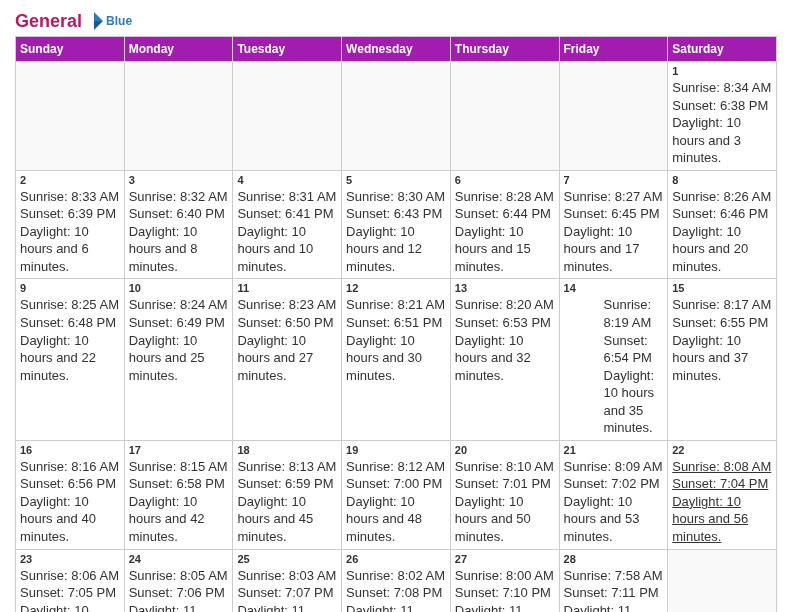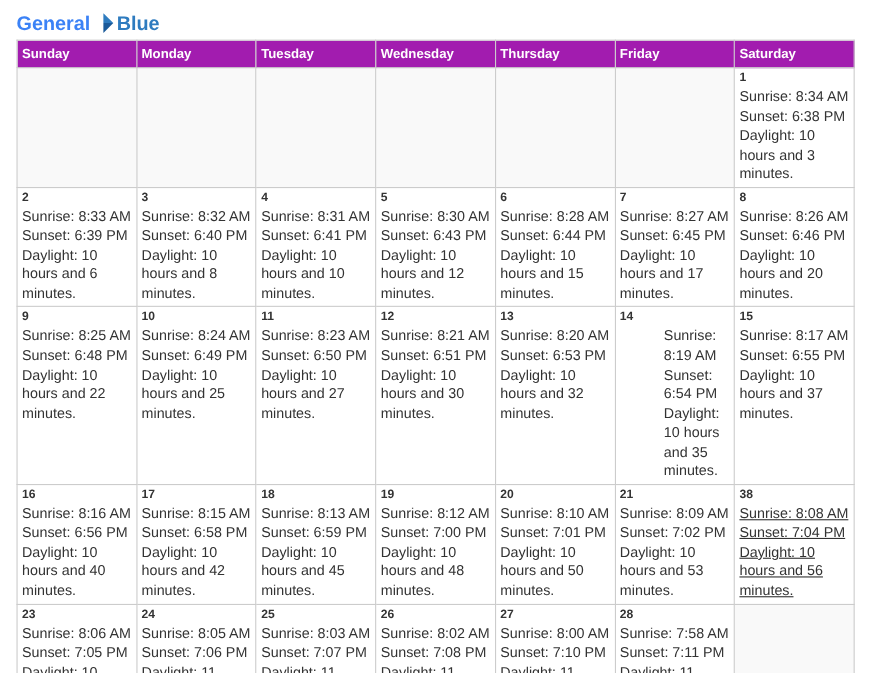--- a/index.html
+++ b/index.html
@@ -79,26 +79,26 @@
     tr:nth-child(even) td {
       background: #fff;
     }
   </style>
 </head>
 <body>
 
 <div class="page">
   <div class="header-top">
     <div class="logo">
-      <span style="font-size:18px;font-weight:bold;color:#3b82f6;">General</span>
+      <span style="font-size:18px;font-weight:bold;color:#be185d;">General</span>
       <svg width="22" height="22" viewBox="0 0 22 22" style="margin:0 1px;">
         <polygon points="11,2 20,11 11,11" fill="#2e7bbf"></polygon>
         <polygon points="11,11 20,11 11,20" fill="#1a5a9a"></polygon>
       </svg>
-      <span style="font-size:18px;font-weight:bold;color:#2e7bbf;">Blue</span>
+      <span style="font-size:12px;font-weight:bold;color:#2e7bbf;">Blue</span>
     </div>
     <div class="title-block">
       <div class="main-title"></div>
       <div class="subtitle"></div>
     </div>
   </div>
 
   <table class="calendar">
     <thead>
       <tr>
@@ -246,21 +246,21 @@
 Sunset: 7:01 PM
 Daylight: 10 hours and 50 minutes.</div>
           </td>
           <td>
             <div class="day-num">21</div>
             <div class="day-info" style="white-space: pre-line;">Sunrise: 8:09 AM
 Sunset: 7:02 PM
 Daylight: 10 hours and 53 minutes.</div>
           </td>
           <td>
-            <div class="day-num">38</div>
+            <div class="day-num">22</div>
             <div class="day-info" style="white-space: pre-line; text-decoration: underline;">Sunrise: 8:08 AM
 Sunset: 7:04 PM
 Daylight: 10 hours and 56 minutes.</div>
           </td>
         </tr>
         <tr>
           <td>
             <div class="day-num">23</div>
             <div class="day-info" style="white-space: pre-line;">Sunrise: 8:06 AM
 Sunset: 7:05 PM

